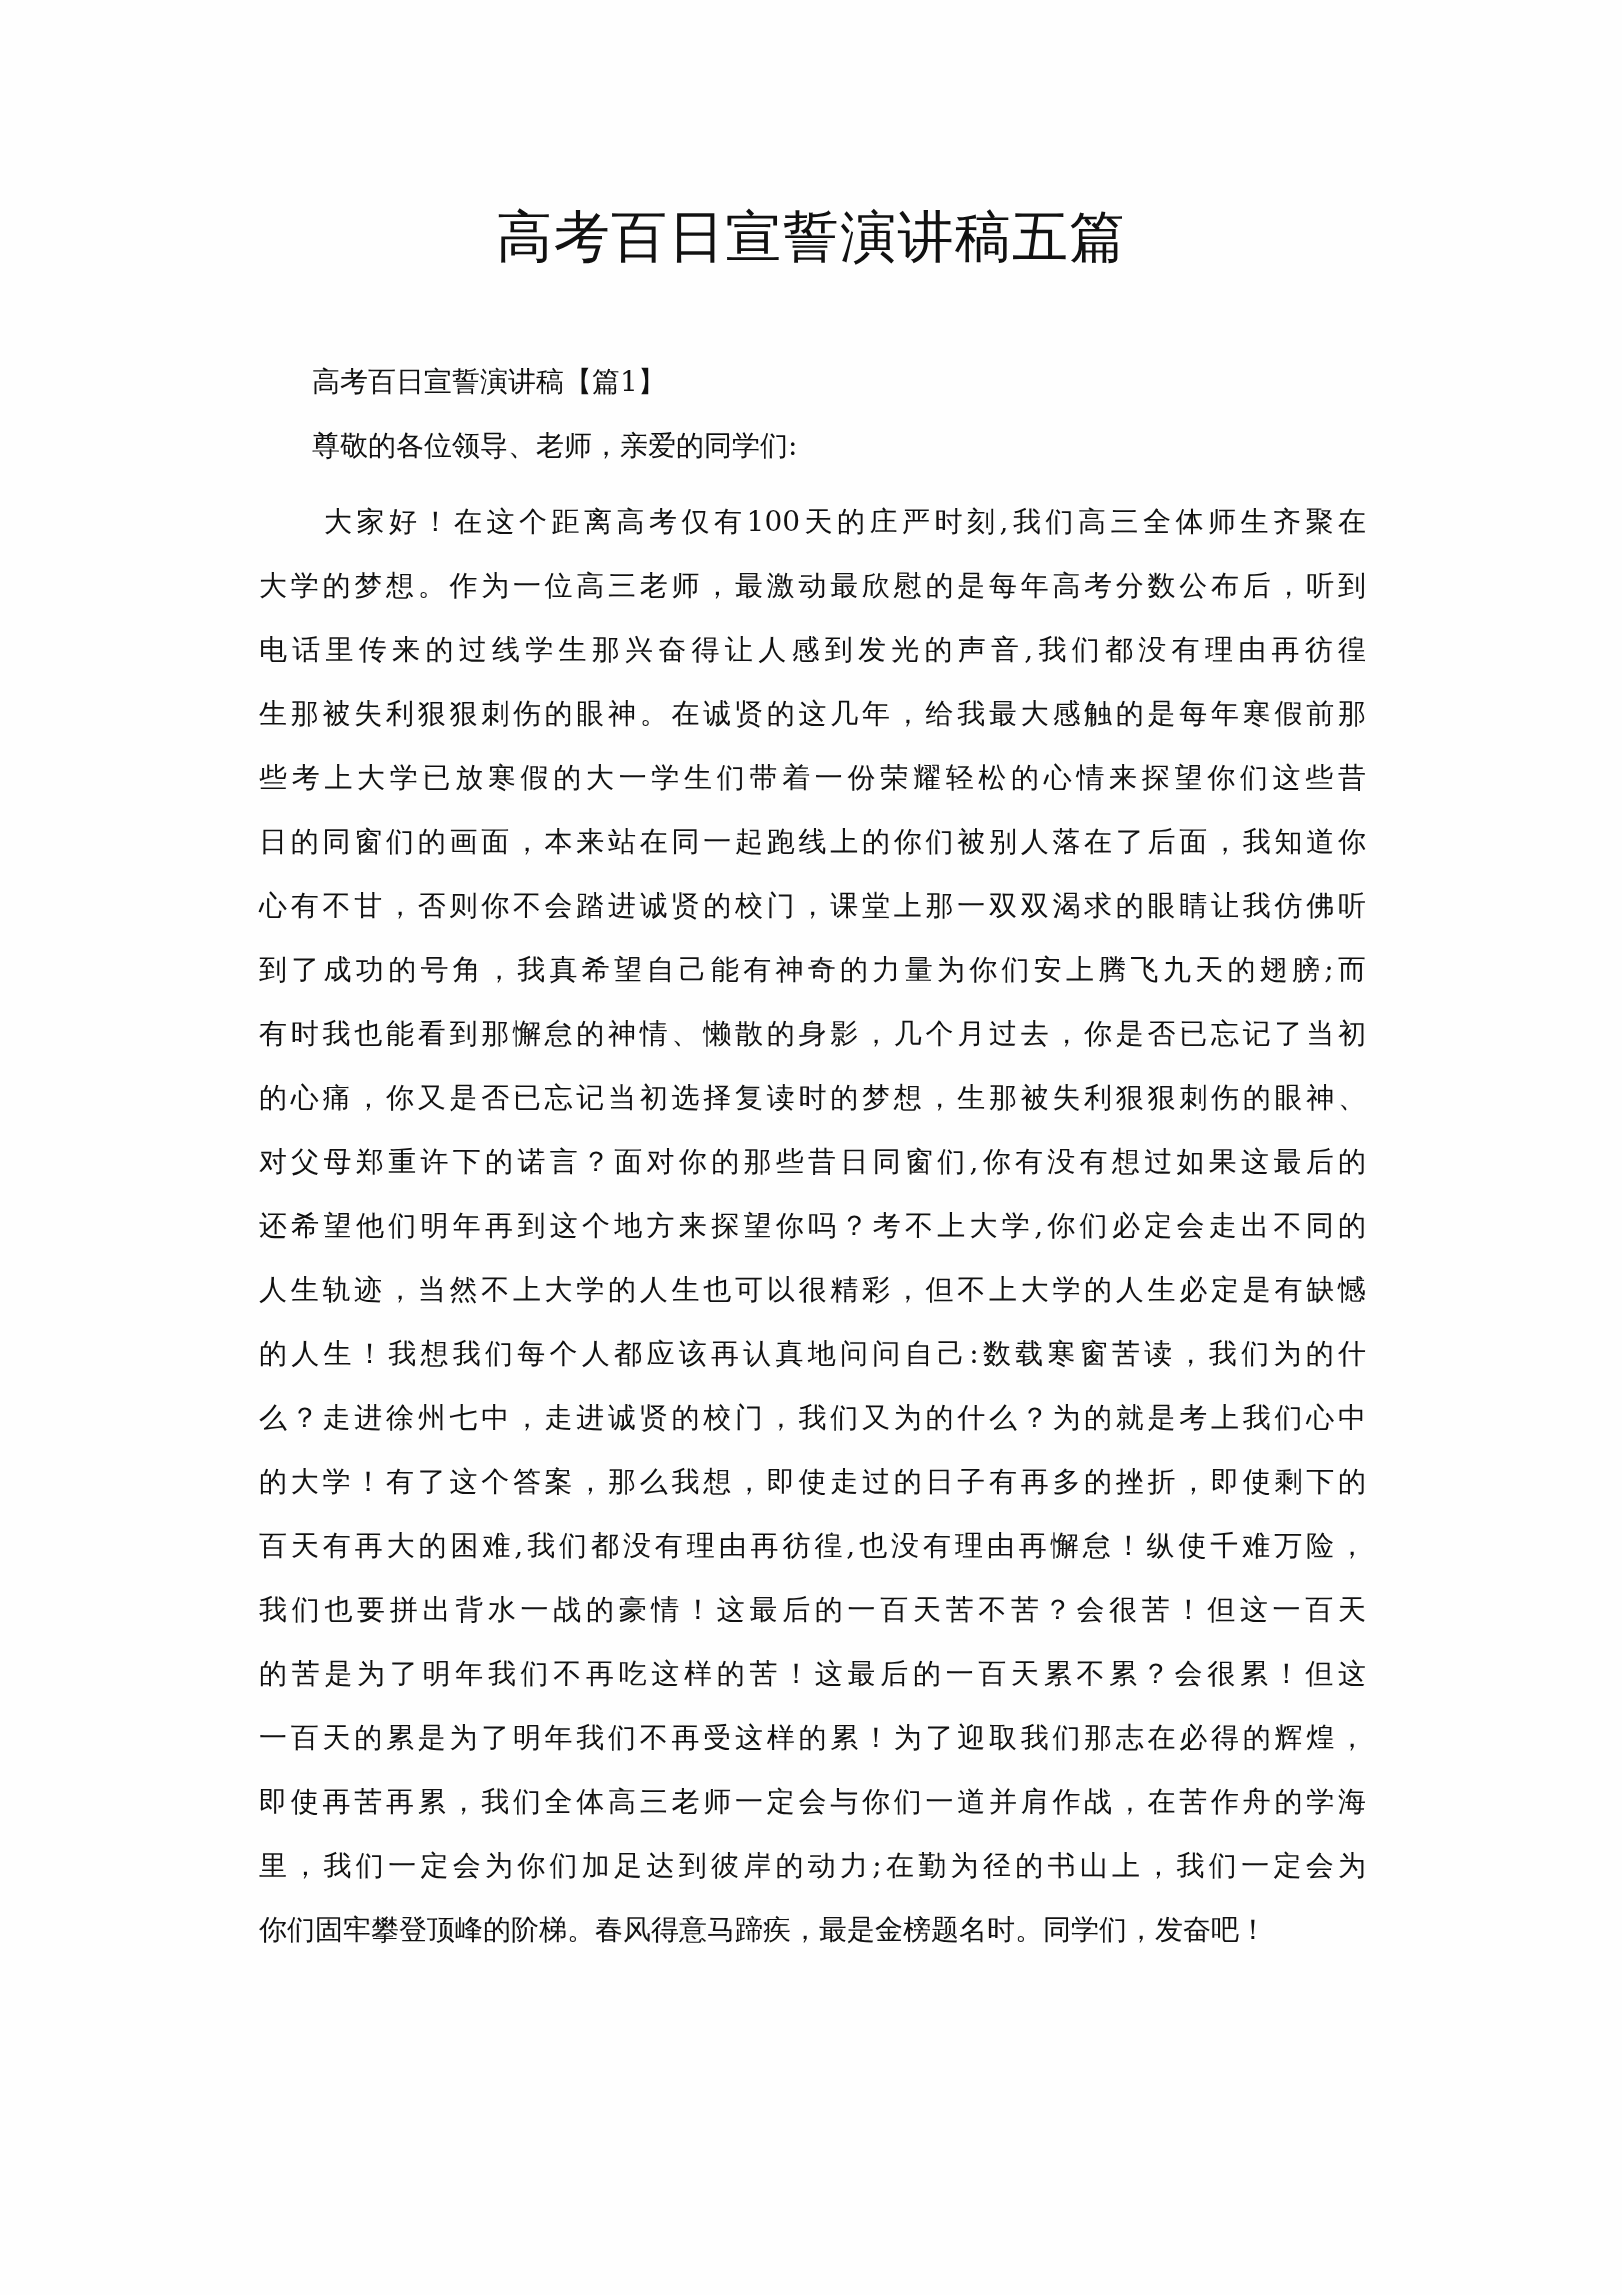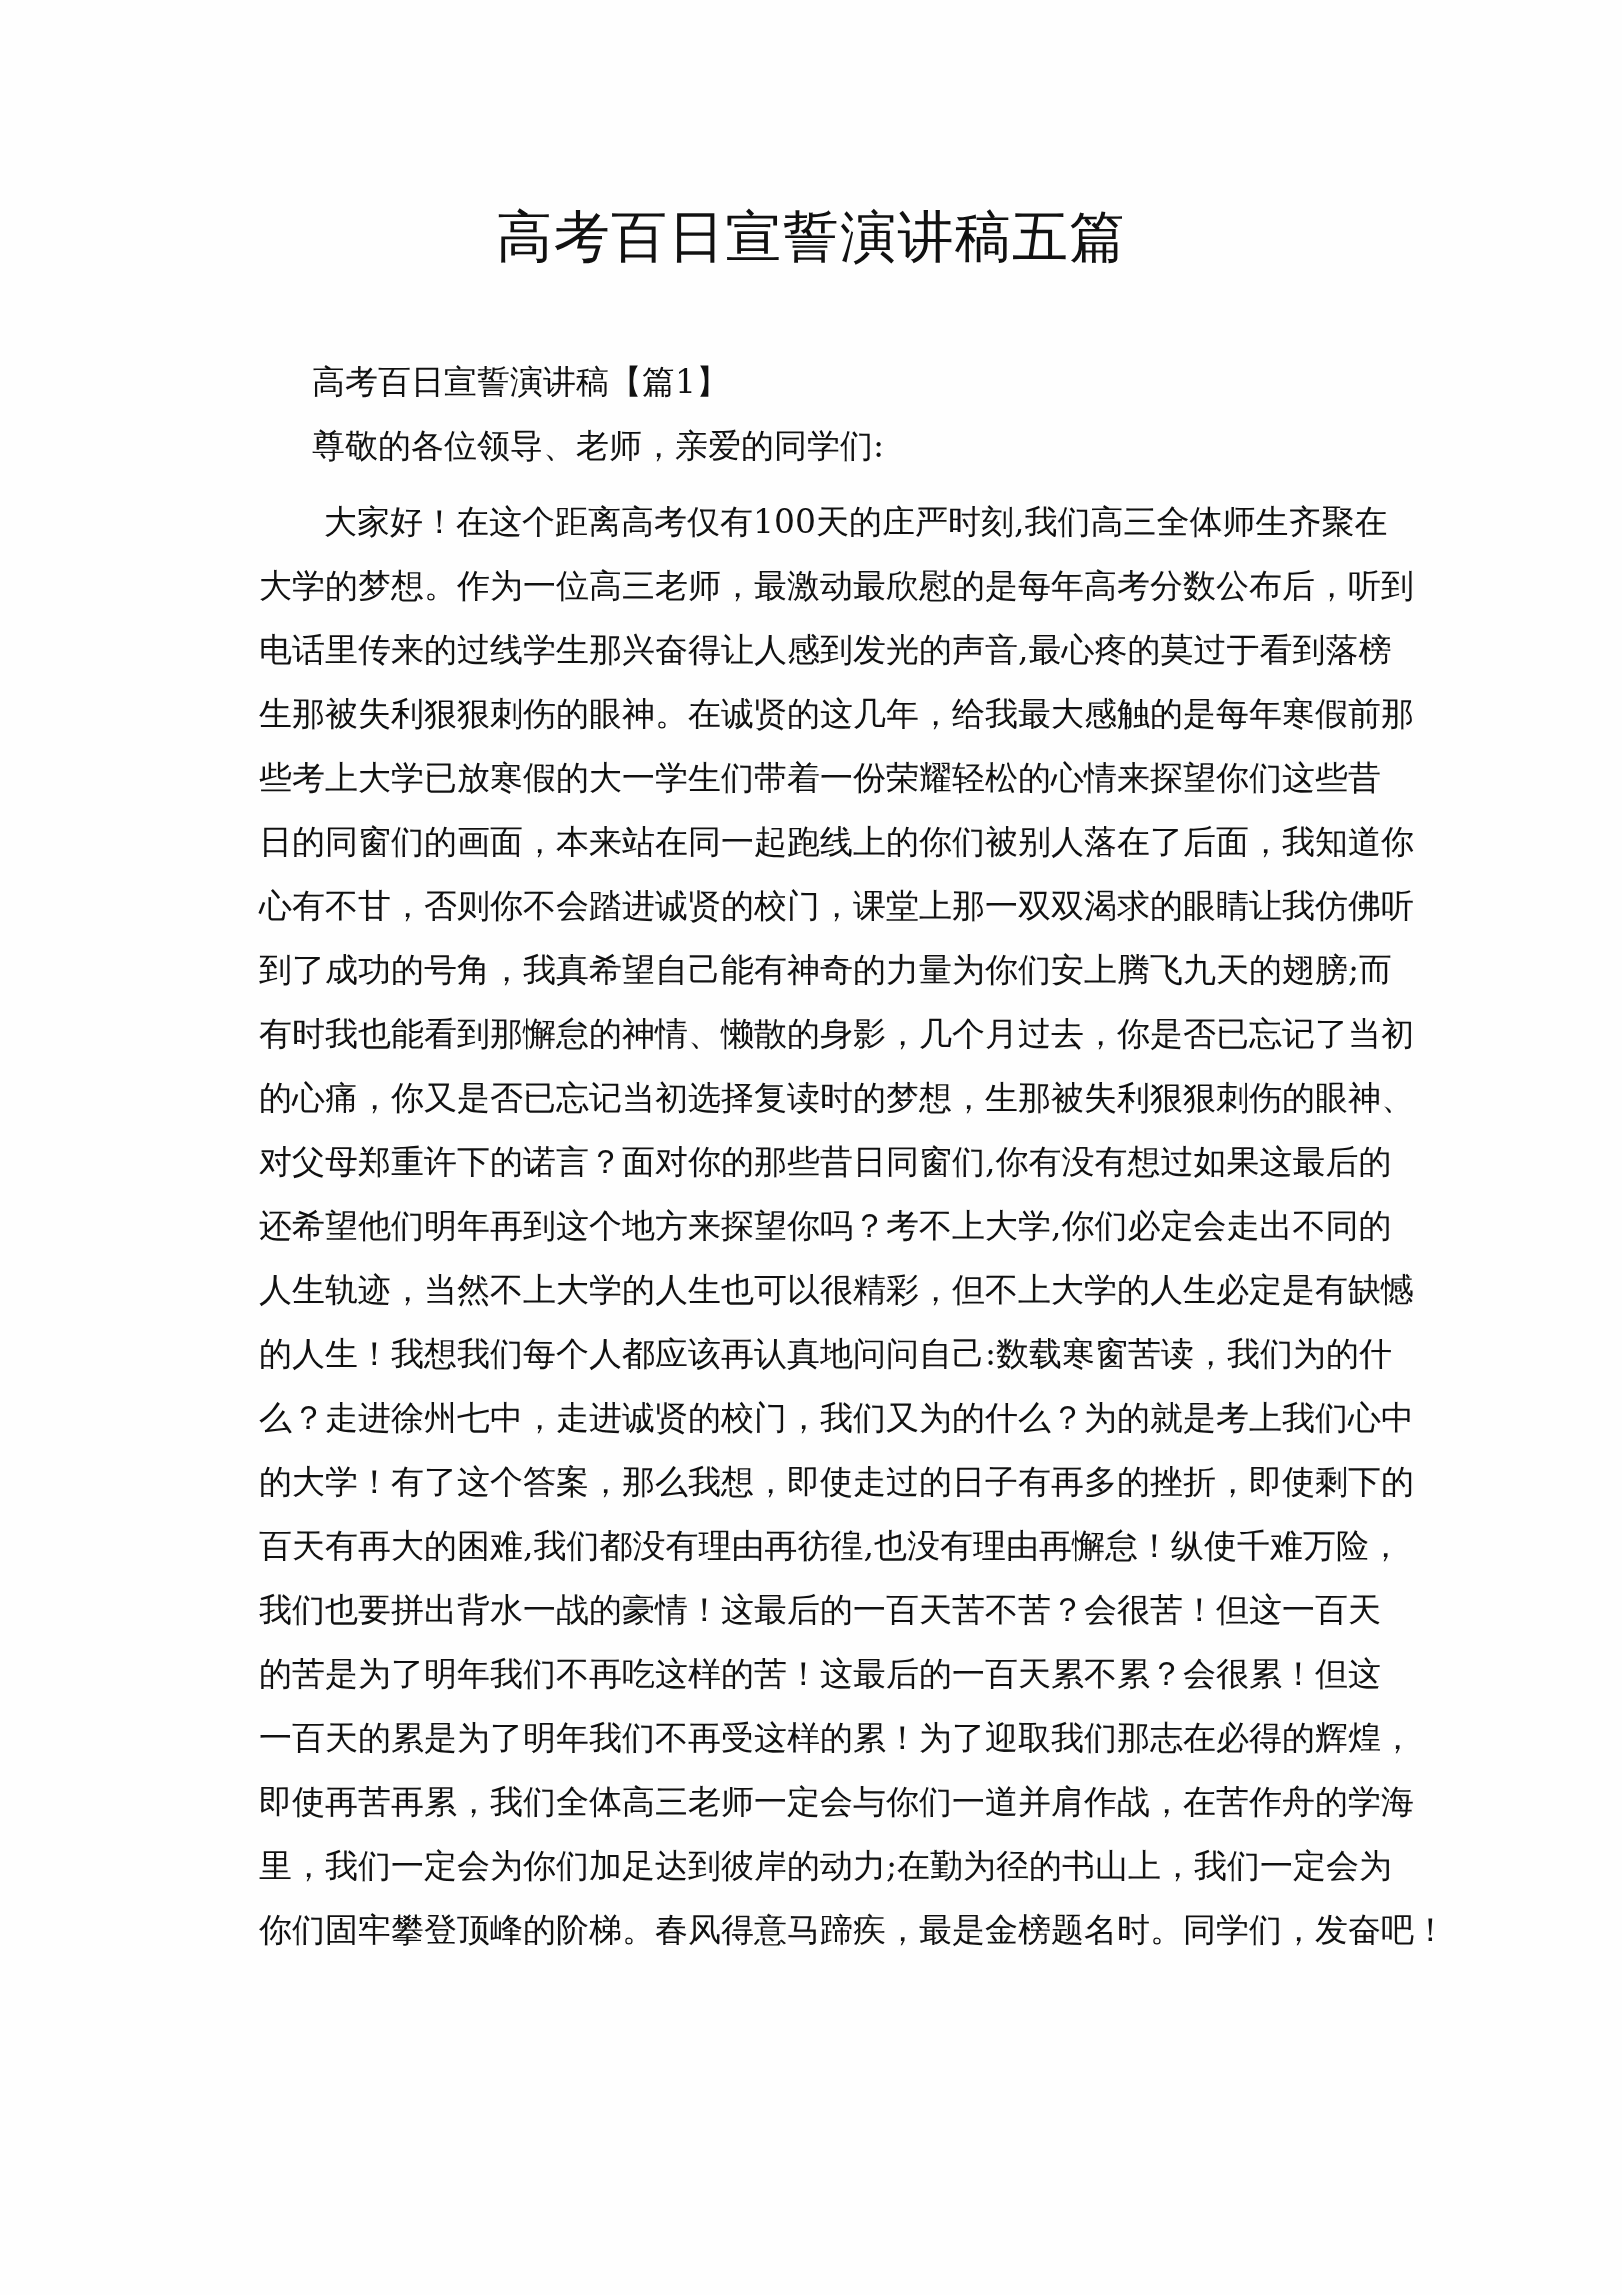--- a/index.html
+++ b/index.html
@@ -33,21 +33,21 @@
       line-height: 65px;
       letter-spacing: 1.3px;
       font-weight: normal;
       margin: 0;
     }
     .body {
       position: absolute;
       left: 247px;
       top: 350px;
       width: 1131px;
-      font-size: 33px;
+      font-size: 28px;
       line-height: 64px;
       text-align: justify;
       text-justify: inter-character;
     }
     .para {
       margin: 12px;
       text-indent: 65px;
     }
     .line {
       display: block;
@@ -74,21 +74,21 @@
 <div class="page">
   <h1 class="doc-title">高考百日宣誓演讲稿五篇</h1>
 
   <div class="body">
     <span class="heading-line">高考百日宣誓演讲稿【篇1】</span>
     <span class="salutation-line">尊敬的各位领导、老师，亲爱的同学们:</span>
 
     <div class="para" style="text-indent:0;">
       <span class="line first-line">大家好！在这个距离高考仅有100天的庄严时刻,我们高三全体师生齐聚在</span>
       <span class="line">大学的梦想。作为一位高三老师，最激动最欣慰的是每年高考分数公布后，听到</span>
-      <span class="line">电话里传来的过线学生那兴奋得让人感到发光的声音,最心疼的莫过于看到落榜</span>
+      <span class="line">电话里传来的过线学生那兴奋得让人感到发光的声音,我们都没有理由再彷徨</span>
       <span class="line">生那被失利狠狠刺伤的眼神。在诚贤的这几年，给我最大感触的是每年寒假前那</span>
       <span class="line">些考上大学已放寒假的大一学生们带着一份荣耀轻松的心情来探望你们这些昔</span>
       <span class="line">日的同窗们的画面，本来站在同一起跑线上的你们被别人落在了后面，我知道你</span>
       <span class="line">心有不甘，否则你不会踏进诚贤的校门，课堂上那一双双渴求的眼睛让我仿佛听</span>
       <span class="line">到了成功的号角，我真希望自己能有神奇的力量为你们安上腾飞九天的翅膀;而</span>
       <span class="line">有时我也能看到那懈怠的神情、懒散的身影，几个月过去，你是否已忘记了当初</span>
       <span class="line">的心痛，你又是否已忘记当初选择复读时的梦想，生那被失利狠狠刺伤的眼神、</span>
       <span class="line">对父母郑重许下的诺言？面对你的那些昔日同窗们,你有没有想过如果这最后的</span>
       <span class="line">还希望他们明年再到这个地方来探望你吗？考不上大学,你们必定会走出不同的</span>
       <span class="line">人生轨迹，当然不上大学的人生也可以很精彩，但不上大学的人生必定是有缺憾</span>

